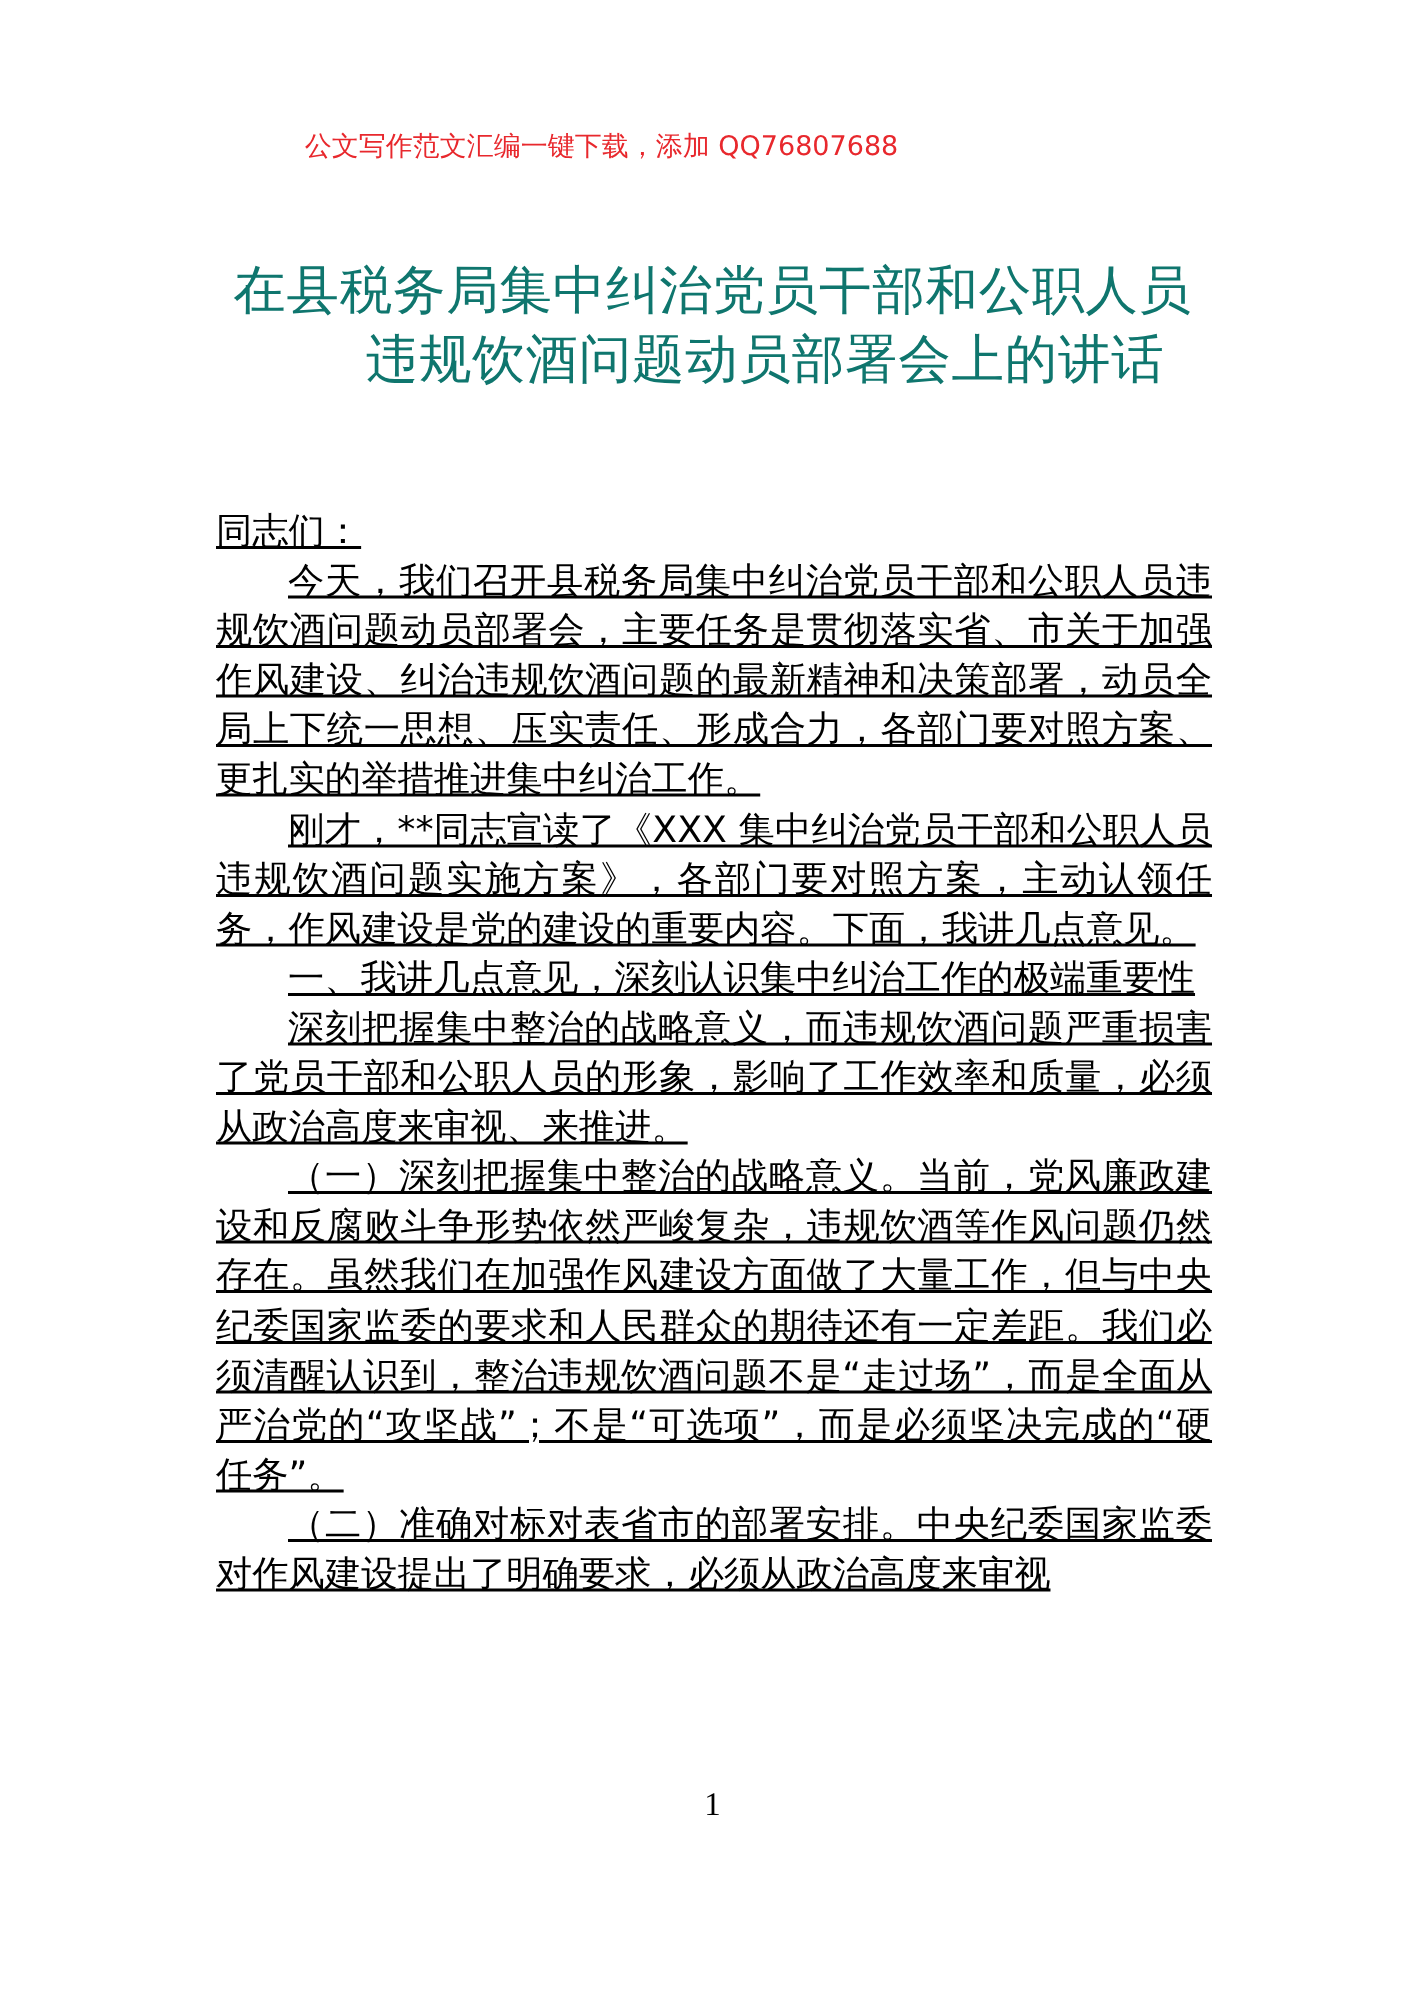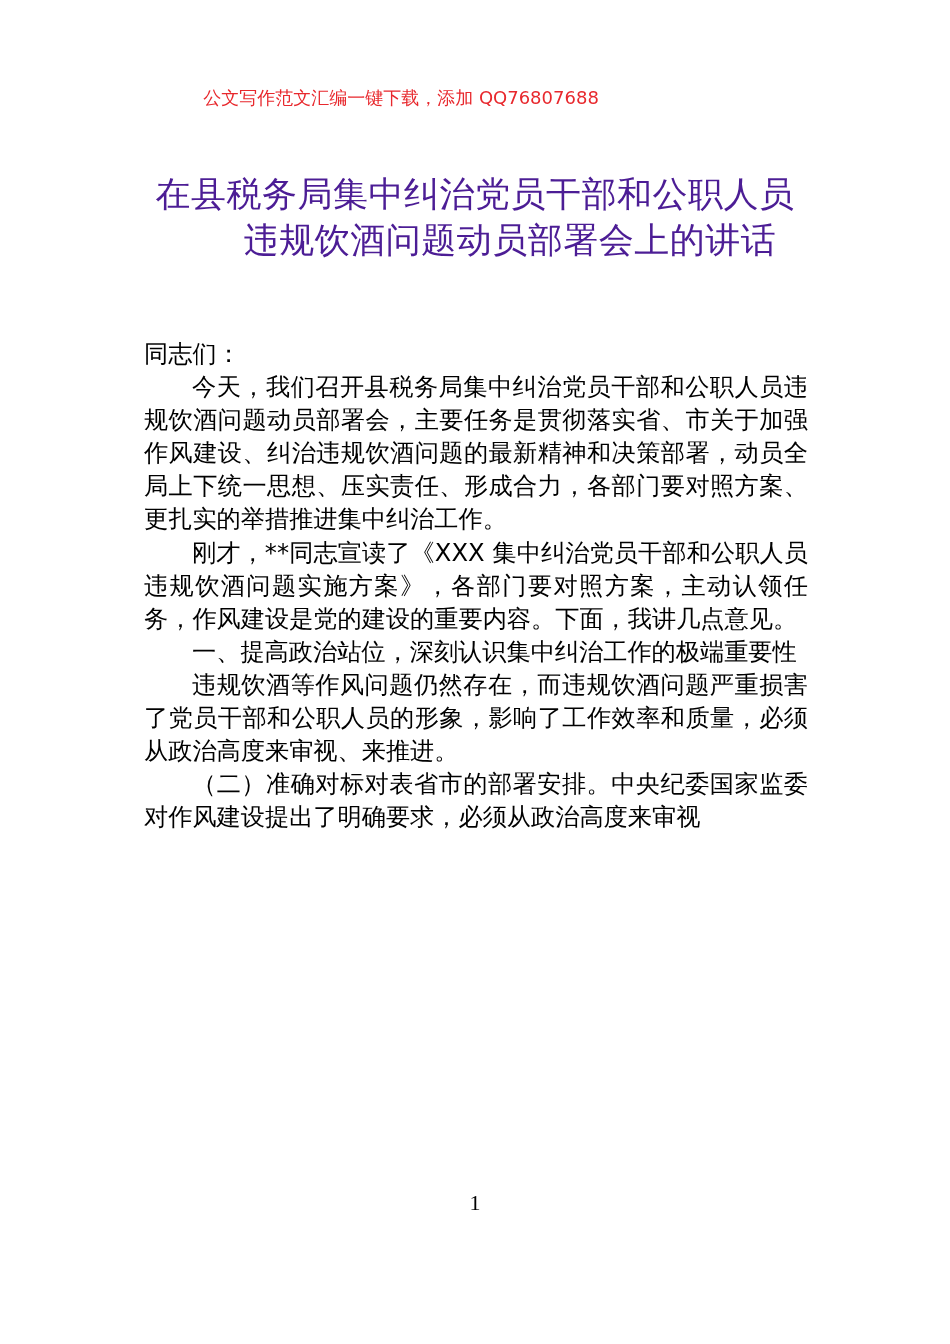--- a/index.html
+++ b/index.html
@@ -33,38 +33,39 @@
       color: #e8282d;
       letter-spacing: 0px;
     }
     .title {
       position: absolute;
       left: 0;
       width: 950px;
       text-align: center;
       font-size: 35px;
       line-height: 44px;
-      color: #4c1d95;
+      color: #0f766e;
       letter-spacing: 0.5px;
     }
     .title.t1 { top: 172px; }
     .title.t2 { top: 218px; padding-left: 35px; }
     .body-text {
       position: absolute;
       left: 144px;
       top: 338px;
       width: 664px;
       font-size: 24.2px;
       line-height: 33.1px;
       text-align: justify;
       text-justify: inter-character;
     }
     .body-text p {
       margin: 0;
       padding: 0;
+      text-decoration: underline;
     }
     .body-text p.indent {
       text-indent: 48px;
     }
     .body-text p.heading {
       font-weight: normal;
     }
     .page-number {
       position: absolute;
       top: 1190px;
@@ -84,20 +85,21 @@
 
   <div class="banner">公文写作范文汇编一键下载，添加 QQ76807688</div>
 
   <div class="title t1">在县税务局集中纠治党员干部和公职人员</div>
   <div class="title t2">违规饮酒问题动员部署会上的讲话</div>
 
   <div class="body-text">
     <p>同志们：</p>
     <p class="indent">今天，我们召开县税务局集中纠治党员干部和公职人员违规饮酒问题动员部署会，主要任务是贯彻落实省、市关于加强作风建设、纠治违规饮酒问题的最新精神和决策部署，动员全局上下统一思想、压实责任、形成合力，各部门要对照方案、更扎实的举措推进集中纠治工作。</p>
     <p class="indent">刚才，**同志宣读了《XXX 集中纠治党员干部和公职人员违规饮酒问题实施方案》，各部门要对照方案，主动认领任务，作风建设是党的建设的重要内容。下面，我讲几点意见。</p>
-    <p class="indent heading">一、提高政治站位，深刻认识集中纠治工作的极端重要性</p>
-    <p class="indent">违规饮酒等作风问题仍然存在，而违规饮酒问题严重损害了党员干部和公职人员的形象，影响了工作效率和质量，必须从政治高度来审视、来推进。</p>
+    <p class="indent heading">一、我讲几点意见，深刻认识集中纠治工作的极端重要性</p>
+    <p class="indent">深刻把握集中整治的战略意义，而违规饮酒问题严重损害了党员干部和公职人员的形象，影响了工作效率和质量，必须从政治高度来审视、来推进。</p>
+    <p class="indent">（一）深刻把握集中整治的战略意义。当前，党风廉政建设和反腐败斗争形势依然严峻复杂，违规饮酒等作风问题仍然存在。虽然我们在加强作风建设方面做了大量工作，但与中央纪委国家监委的要求和人民群众的期待还有一定差距。我们必须清醒认识到，整治违规饮酒问题不是“走过场”，而是全面从严治党的“攻坚战”；不是“可选项”，而是必须坚决完成的“硬任务”。</p>
     <p class="indent">（二）准确对标对表省市的部署安排。中央纪委国家监委对作风建设提出了明确要求，必须从政治高度来审视</p>
   </div>
 
   <div class="page-number">1</div>
 
 </div>
 
 </body></html>

